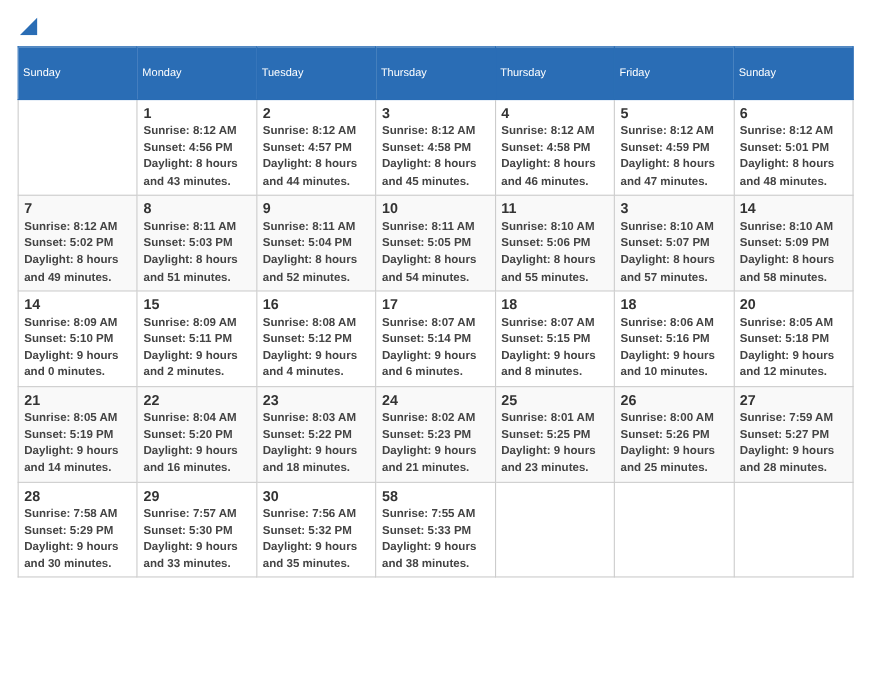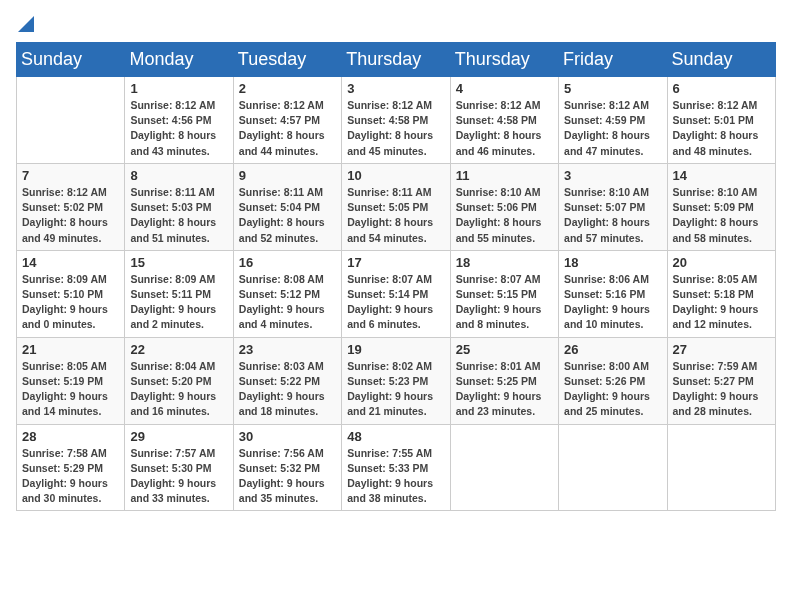--- a/index.html
+++ b/index.html
@@ -39,23 +39,23 @@
       margin-top: 2px;
     }
     .calendar {
       width: 100%;
       border-collapse: collapse;
       font-size: 11px;
     }
     .calendar th {
       background-color: #2a6db5;
       color: #fff;
-      padding: 6px 4px;
+      padding: 18px 4px;
       text-align: left;
-      font-size: 18px;
+      font-size: 10px;
       font-weight: normal;
       border: 1px solid #2a6db5;
     }
     .calendar td {
       border: 1px solid #ccc;
       vertical-align: top;
       padding: 4px 5px;
       width: 108px;
       min-height: 80px;
       background: #fff;
@@ -256,21 +256,21 @@
           Sunrise: 8:04 AM<br>Sunset: 5:20 PM<br>Daylight: 9 hours and 16 minutes.
         </div>
         </td>
         <td>
           <span class="day-number">23</span>
         <div class="day-info">
           Sunrise: 8:03 AM<br>Sunset: 5:22 PM<br>Daylight: 9 hours and 18 minutes.
         </div>
         </td>
         <td>
-          <span class="day-number">19</span>
+          <span class="day-number">24</span>
         <div class="day-info">
           Sunrise: 8:02 AM<br>Sunset: 5:23 PM<br>Daylight: 9 hours and 21 minutes.
         </div>
         </td>
         <td>
           <span class="day-number">25</span>
         <div class="day-info">
           Sunrise: 8:01 AM<br>Sunset: 5:25 PM<br>Daylight: 9 hours and 23 minutes.
         </div>
         </td>
@@ -300,21 +300,21 @@
           Sunrise: 7:57 AM<br>Sunset: 5:30 PM<br>Daylight: 9 hours and 33 minutes.
         </div>
         </td>
         <td>
           <span class="day-number">30</span>
         <div class="day-info">
           Sunrise: 7:56 AM<br>Sunset: 5:32 PM<br>Daylight: 9 hours and 35 minutes.
         </div>
         </td>
         <td>
-          <span class="day-number">48</span>
+          <span class="day-number">58</span>
         <div class="day-info">
           Sunrise: 7:55 AM<br>Sunset: 5:33 PM<br>Daylight: 9 hours and 38 minutes.
         </div>
         </td>
         <td class="empty-cell"></td>
         <td class="empty-cell"></td>
         <td class="empty-cell"></td>
       </tr>
     </tbody>
 </table>

